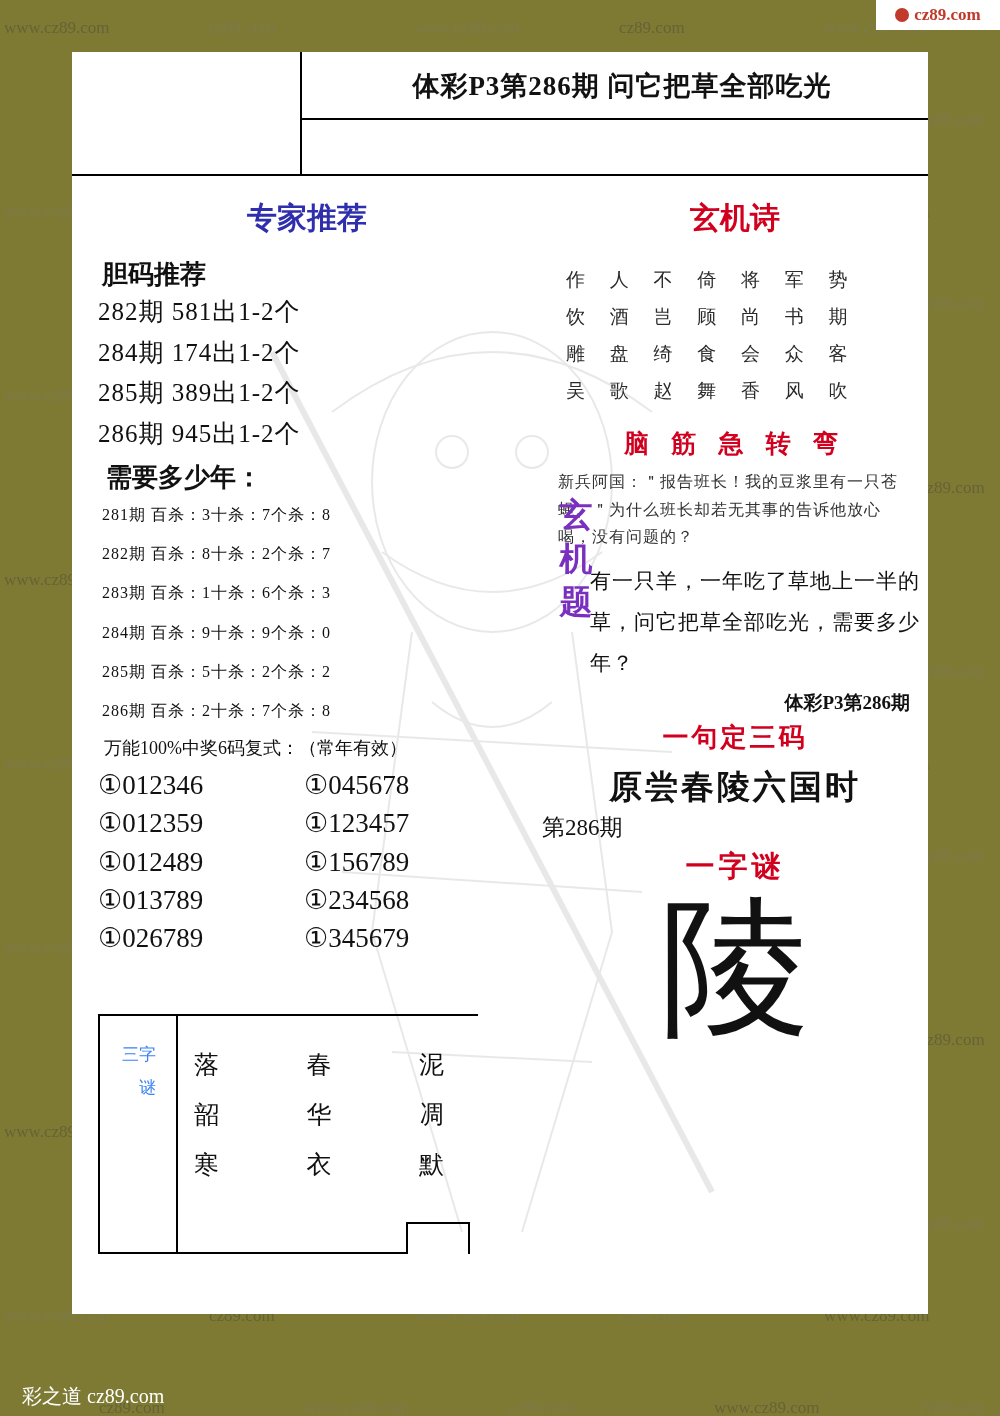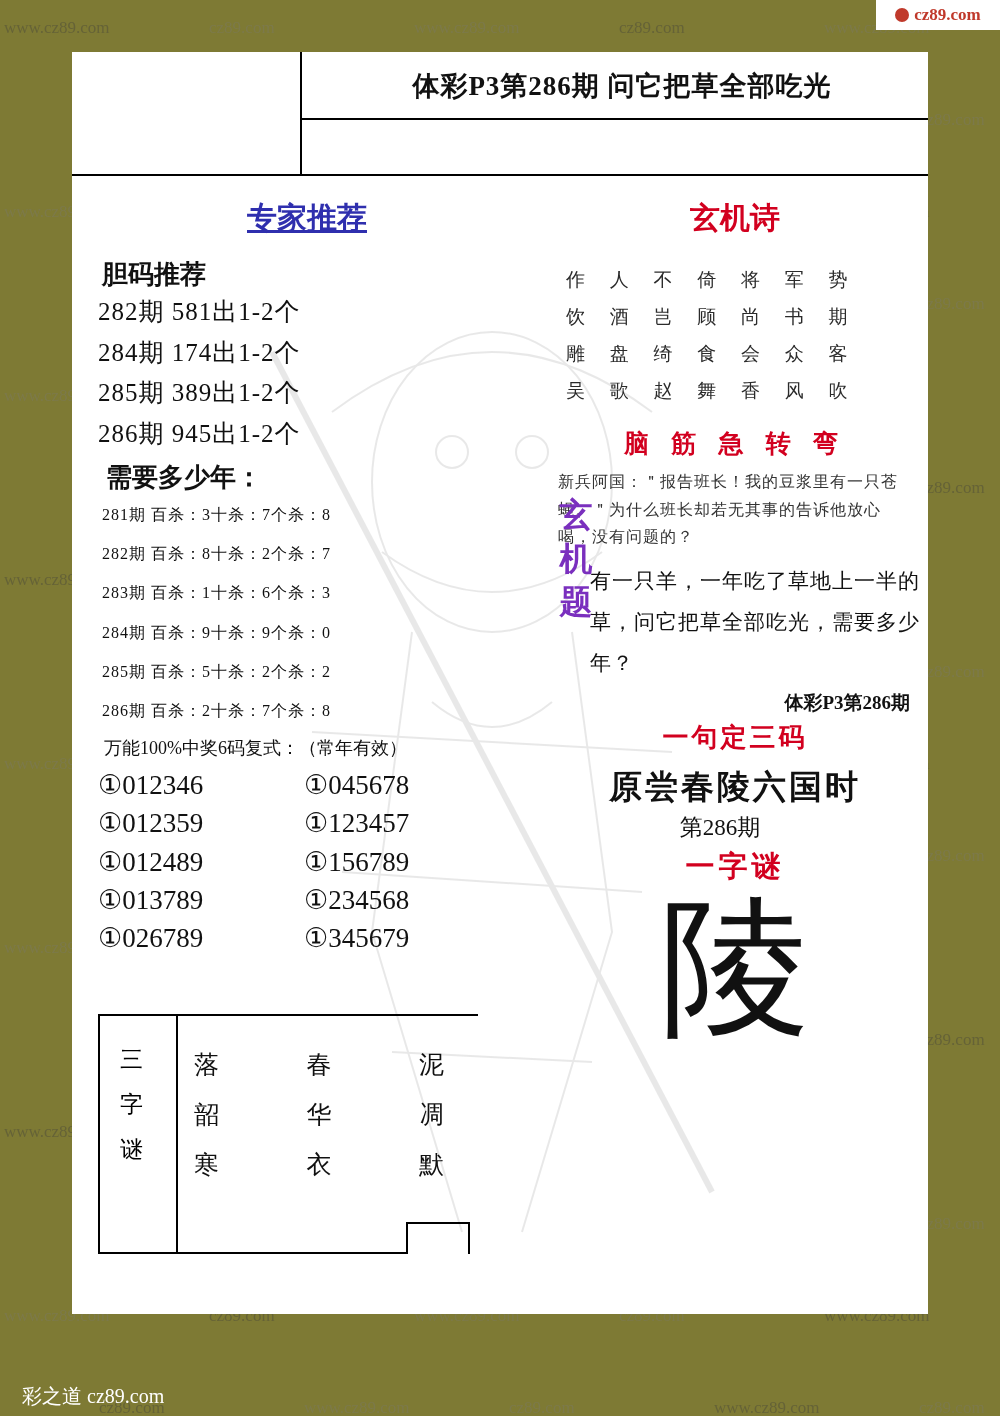--- a/index.html
+++ b/index.html
@@ -33,53 +33,53 @@
   #header{position:relative;z-index:3;height:122px;border-bottom:2px solid #000;}
   #header .vline{position:absolute;left:228px;top:0;width:2px;height:122px;background:#000;}
   #header .hline{position:absolute;left:228px;top:66px;width:628px;height:2px;background:#000;}
   #title{position:absolute;left:250px;top:16px;width:600px;text-align:center;font-size:27px;font-weight:bold;color:#111;font-family:"Liberation Serif",serif;letter-spacing:1px;}
   #subtitle{position:absolute;left:250px;top:78px;width:600px;text-align:center;font-size:21px;color:#111;font-family:"Liberation Serif",serif;letter-spacing:3px;}
   
   #cols{position:relative;z-index:3;}
   .colL{position:absolute;left:0;top:0;width:470px;}
   .colR{position:absolute;left:470px;top:0;width:386px;}
   .sec-title{text-align:center;font-size:30px;font-weight:bold;font-family:"Liberation Serif",serif;}
-  .blue{color:#2f2fae;text-decoration:underline;}
+  .blue{color:#2f2fae;}
   .red{color:#d2001f;}
   #danma-title{margin-left:30px;font-size:26px;font-weight:bold;color:#111;font-family:"Liberation Serif",serif;}
   .danma-line{margin-left:26px;font-size:25px;color:#111;font-family:"Liberation Serif",serif;line-height:1.62;letter-spacing:1px;}
   #dingwei-title{margin-left:34px;font-size:26px;font-weight:bold;color:#111;font-family:"Liberation Serif",serif;margin-top:6px;}
   .kill-line{margin-left:30px;font-size:16px;color:#111;font-family:"Liberation Serif",serif;line-height:2.45;letter-spacing:1px;}
   #wanneng{margin-left:32px;margin-top:6px;font-size:18px;color:#111;font-family:"Liberation Serif",serif;}
   #codes{margin-top:6px;position:relative;height:190px;}
   .codecol{position:absolute;top:0;font-size:27px;color:#111;font-family:"Liberation Serif",serif;line-height:1.42;}
   .codecol.c1{left:26px;}
   .codecol.c2{left:232px;}
   
   #riddle{position:absolute;left:26px;top:962px;width:380px;height:240px;z-index:3;}
   #riddle .frame{position:absolute;inset:0;border-left:2px solid #000;border-top:2px solid #000;}
   #riddle .vline{position:absolute;left:78px;top:0;width:2px;height:240px;background:#000;}
   #riddle .bline{position:absolute;left:0;bottom:0;width:310px;height:2px;background:#000;}
   #riddle .rline{position:absolute;left:308px;bottom:0;width:2px;height:32px;background:#000;}
   #riddle .rline2{position:absolute;left:370px;bottom:0;width:2px;height:32px;background:#000;}
   #riddle .bline2{position:absolute;left:308px;bottom:30px;width:64px;height:2px;background:#000;}
-  #riddle .label{position:absolute;left:22px;top:24px;width:36px;text-align:left;font-size:23px;color:#000000;line-height:1.95;font-family:"Liberation Serif",serif;}
+  #riddle .label{position:absolute;left:22px;top:24px;width:36px;text-align:right;font-size:17px;color:#3b82f6;line-height:1.95;font-family:"Liberation Serif",serif;}
   #riddle .grid{position:absolute;left:96px;top:26px;width:250px;}
   #riddle .grow{display:flex;justify-content:space-between;font-size:25px;color:#111;font-family:"Liberation Serif",serif;line-height:2.0;}
   
   .poem{margin-top:22px;padding-left:24px;}
   .poem-line{font-size:19px;color:#2b2b2b;font-family:"Liberation Serif",serif;letter-spacing:10px;line-height:1.95;}
   #naojin{margin-top:18px;text-align:center;font-size:25px;font-weight:bold;color:#d2001f;letter-spacing:8px;font-family:"Liberation Serif",serif;}
   #naojin-body{margin-top:8px;padding-left:16px;padding-right:14px;font-size:16px;color:#333;font-family:"Liberation Serif",serif;line-height:1.72;letter-spacing:1px;}
   #xuanjiti{position:absolute;left:8px;top:318px;width:52px;text-align:center;font-size:33px;font-weight:bold;color:#7a2fbe;font-family:"Liberation Serif",serif;line-height:1.32;}
   #riddle-q{margin-top:10px;padding-left:48px;padding-right:6px;font-size:21px;color:#111;font-family:"Liberation Serif",serif;line-height:1.95;letter-spacing:1px;}
   #issue2{margin-top:6px;text-align:right;padding-right:18px;font-size:19px;color:#111;font-family:"Liberation Serif",serif;font-weight:bold;}
   #yijuding{margin-top:4px;text-align:center;font-size:26px;font-weight:bold;color:#d2001f;letter-spacing:3px;font-family:"Liberation Serif",serif;}
   #fiveword{margin-top:10px;text-align:center;font-size:33px;font-weight:bold;color:#111;letter-spacing:3px;font-family:"Liberation Serif",serif;}
-  #issue3{margin-top:2px;text-align:center;padding-right:30px;font-size:23px;color:#111;font-family:"Liberation Serif",serif;}
+  #issue3{margin-top:2px;text-align:left;padding-right:30px;font-size:23px;color:#111;font-family:"Liberation Serif",serif;}
   #yizimi{margin-top:4px;text-align:center;font-size:29px;font-weight:bold;color:#d2001f;letter-spacing:4px;font-family:"Liberation Serif",serif;}
   #bigchar{margin-top:6px;text-align:center;font-size:150px;color:#111;font-family:"Liberation Serif",serif;line-height:1;}
 </style>
 </head>
 <body>
 
 <div id="badge">
   <span class="dot"></span>
   <span class="txt">cz89.com</span>
 </div>

